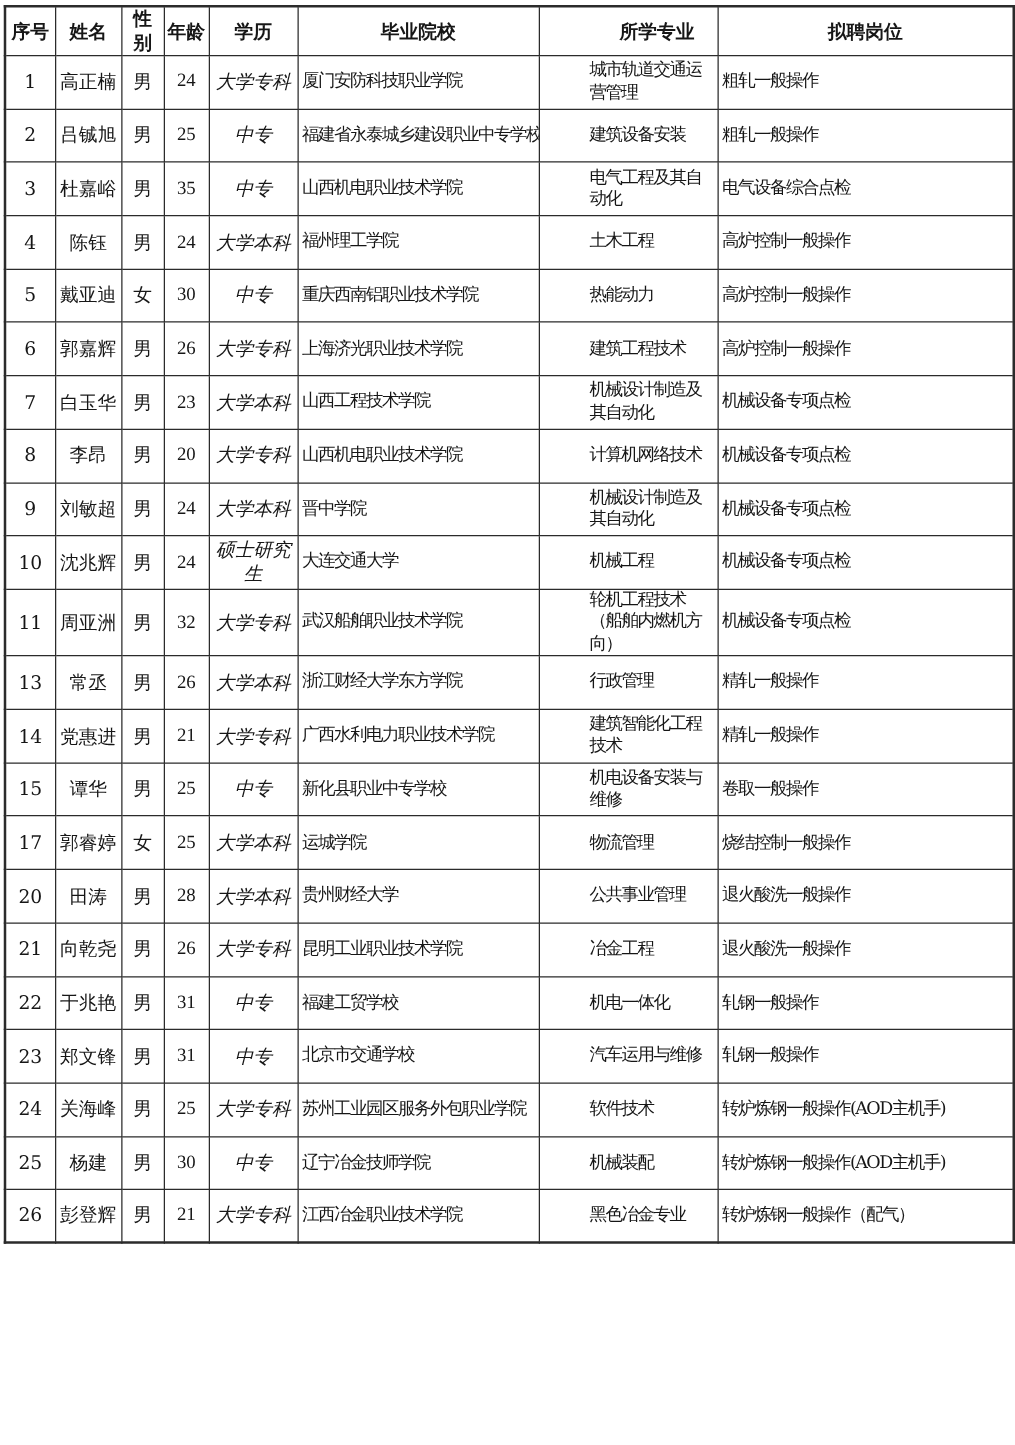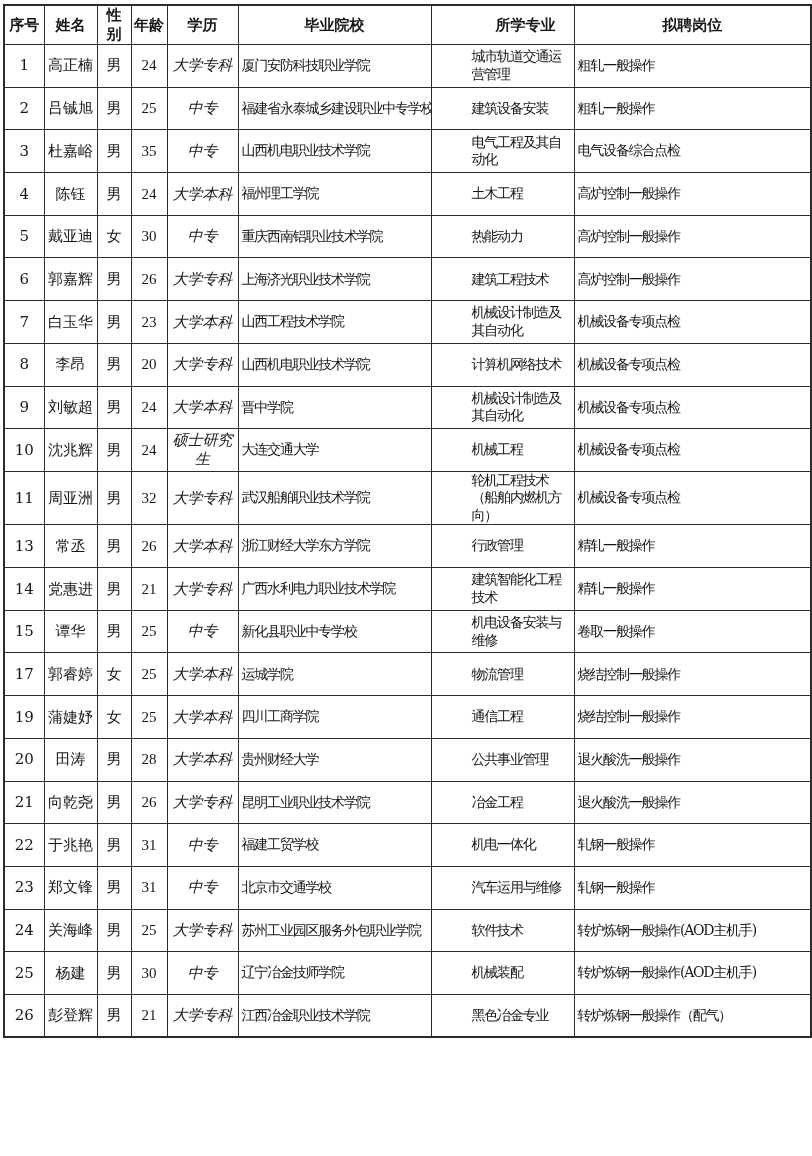--- a/index.html
+++ b/index.html
@@ -231,30 +231,20 @@
         <td class="col-index">17</td>
         <td class="col-name">郭睿婷</td>
         <td class="col-gender">女</td>
         <td class="col-age">25</td>
         <td class="col-education">大学本科</td>
         <td class="col-school">运城学院</td>
         <td class="col-major">物流管理</td>
         <td class="col-position">烧结控制一般操作</td>
       </tr>
       <tr>
-        <td class="col-index">19</td>
-        <td class="col-name">蒲婕妤</td>
-        <td class="col-gender">女</td>
-        <td class="col-age">25</td>
-        <td class="col-education">大学本科</td>
-        <td class="col-school">四川工商学院</td>
-        <td class="col-major">通信工程</td>
-        <td class="col-position">烧结控制一般操作</td>
-      </tr>
-      <tr>
         <td class="col-index">20</td>
         <td class="col-name">田涛</td>
         <td class="col-gender">男</td>
         <td class="col-age">28</td>
         <td class="col-education">大学本科</td>
         <td class="col-school">贵州财经大学</td>
         <td class="col-major">公共事业管理</td>
         <td class="col-position">退火酸洗一般操作</td>
       </tr>
       <tr>

